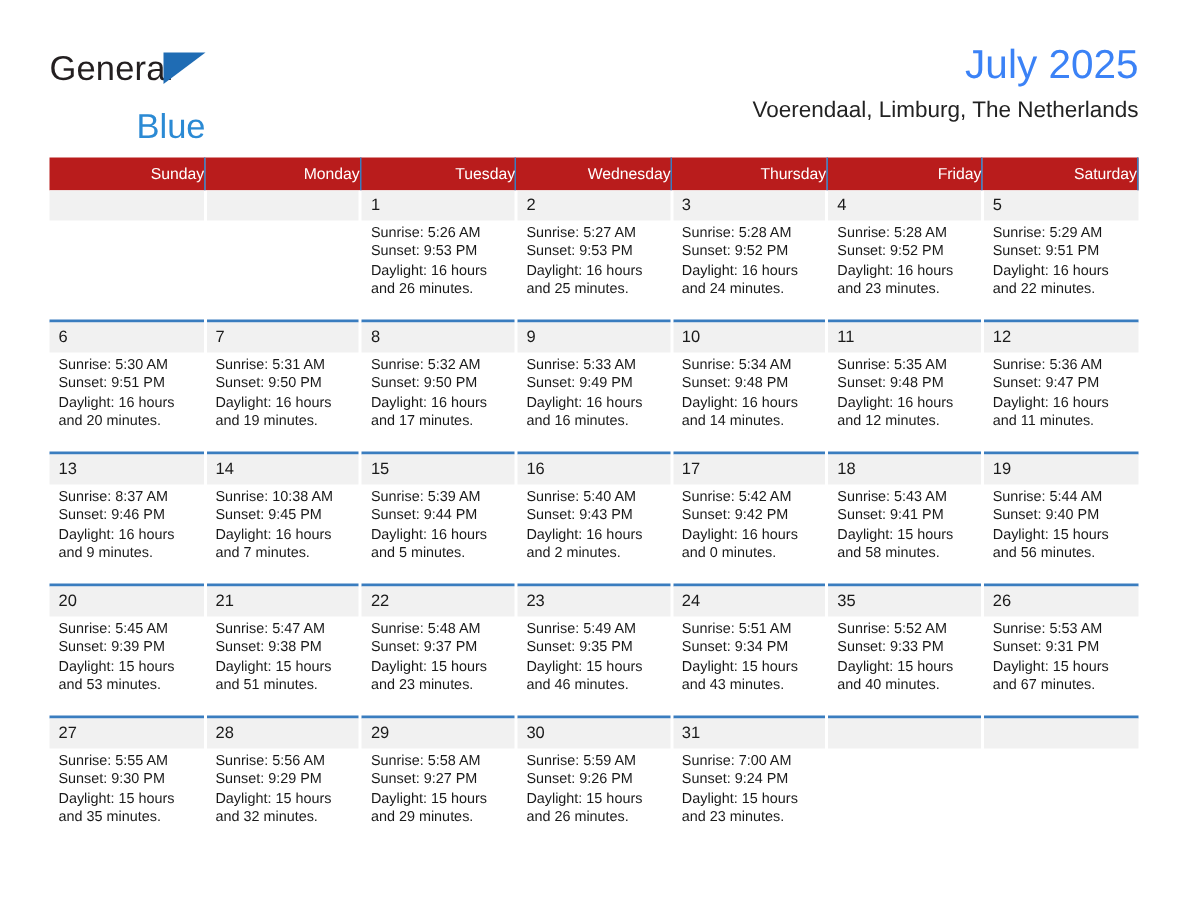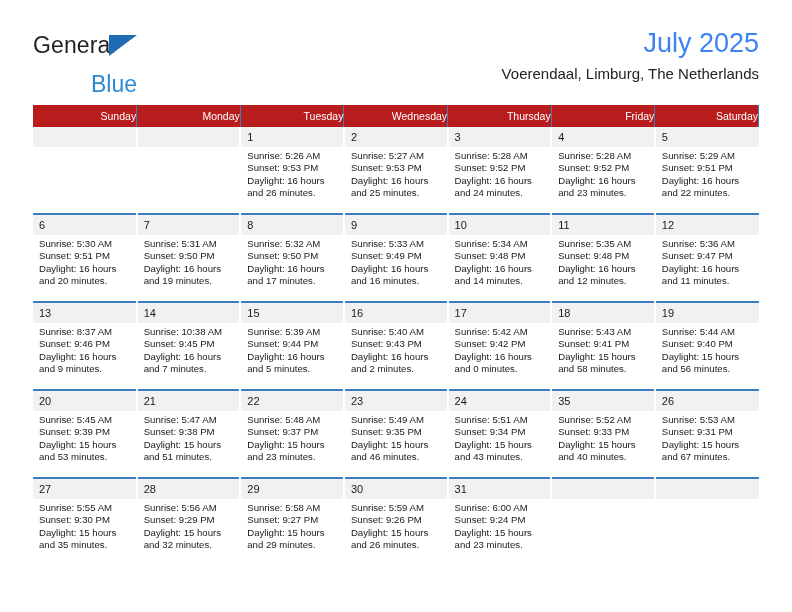--- a/index.html
+++ b/index.html
@@ -514,21 +514,21 @@
                 <div>Sunset: 9:26 PM</div>
                 <div>Daylight: 15 hours</div>
                 <div>and 26 minutes.</div>
               </div>
             </div>
           </td>
           <td>
             <div class="cell-inner">
               <div class="daynum">31</div>
               <div class="info">
-                <div>Sunrise: 6:00 AM</div>
+                <div>Sunrise: 7:00 AM</div>
                 <div>Sunset: 9:24 PM</div>
                 <div>Daylight: 15 hours</div>
                 <div>and 23 minutes.</div>
               </div>
             </div>
           </td>
           <td>
             <div class="cell-inner cell-empty">
               <div class="daynum"></div>
             </div>

